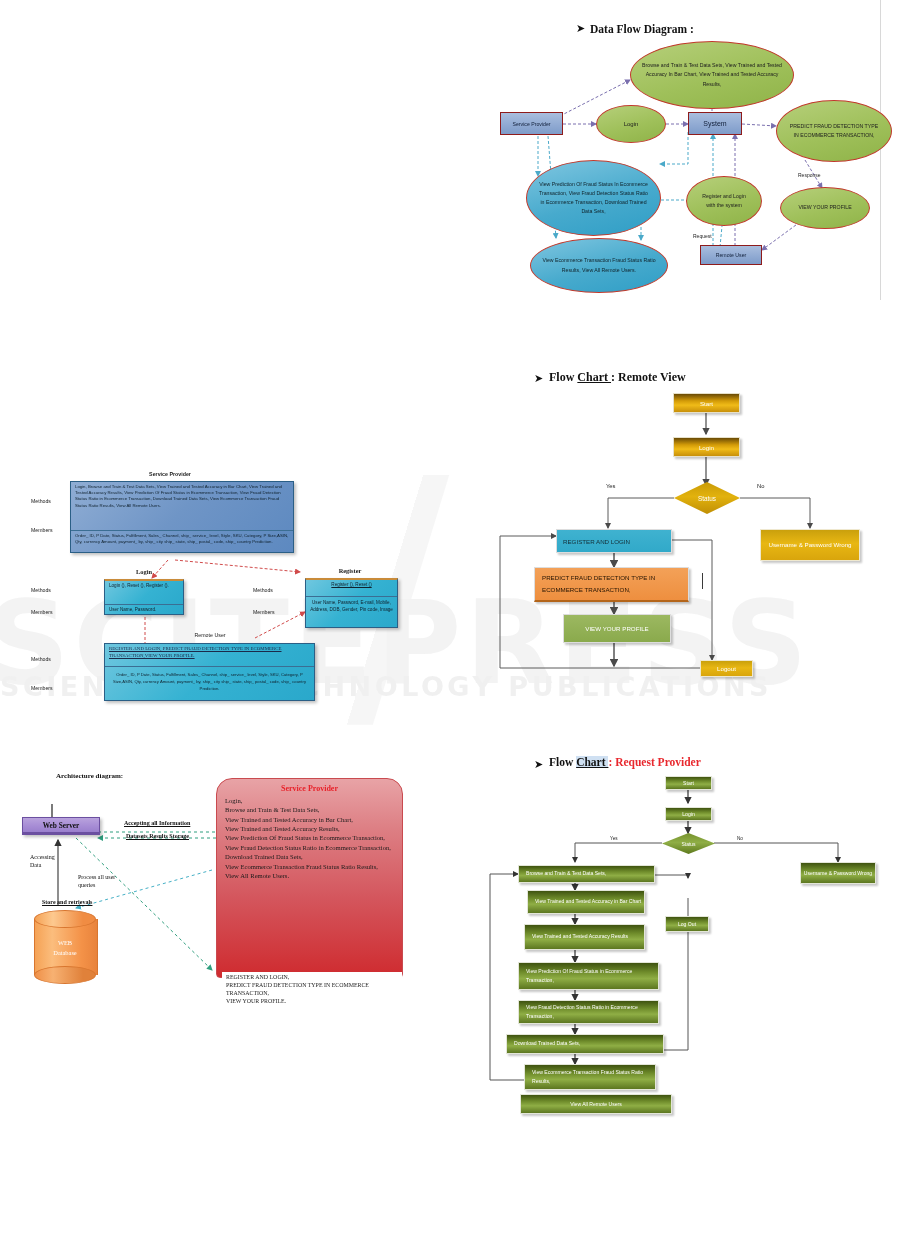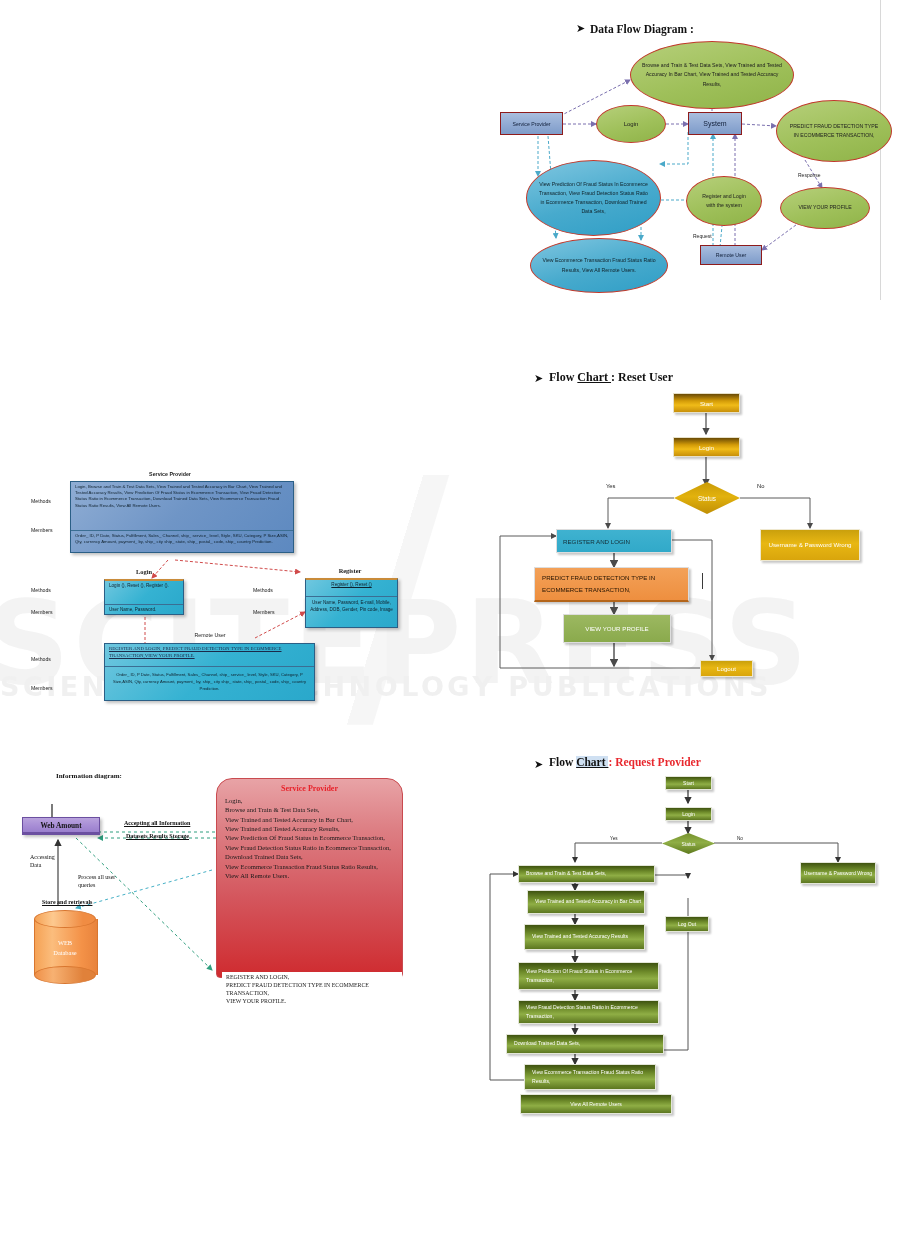--- a/index.html
+++ b/index.html
@@ -207,21 +207,21 @@
     <div class="rectnode" style="left:700px;top:245px;width:62px;height:20px;">Remote User</div>
 
     <div class="edgelbl" style="left:798px;top:172px;">Response</div>
     <div class="edgelbl" style="left:693px;top:233px;">Request</div>
   </div>
 
   <div class="layer" style="left:0;top:360px;width:901px;height:330px;">
 
     <div class="bullet" style="position:absolute;left:534px;top:12px;">➤</div>
     <span class="heading" style="position:absolute;left:549px;top:10px;font-size:12px;">
-      <span>Flow </span><span class="ul">Chart </span><span>: Reset User</span>
+      <span>Flow </span><span class="ul">Chart </span><span>: Remote View</span>
     </span>
 
     <svg class="conn" width="901" height="330">
       <defs>
         <marker id="ar-dk" markerWidth="6" markerHeight="6" refX="5" refY="3" orient="auto">
           <path d="M0,0 L6,3 L0,6 z" fill="#4a4a4a"></path>
         </marker>
       </defs>
       <line x1="706" y1="53" x2="706" y2="74" stroke="#4a4a4a" stroke-width="1.2" marker-end="url(#ar-dk)"></line>
       <line x1="706" y1="97" x2="706" y2="125" stroke="#4a4a4a" stroke-width="1.2" marker-end="url(#ar-dk)"></line>
@@ -300,21 +300,21 @@
     <div class="uml cy" style="left:104px;top:183px;width:211px;height:58px;">
       <div class="sec serifsec u" style="height:18px;">REGISTER AND LOGIN, PREDICT FRAUD DETECTION TYPE IN ECOMMERCE TRANSACTION,VIEW YOUR PROFILE.</div>
       <div class="sec div center" style="font-size:4.2px;line-height:1.7;padding-top:4px;">Order_ ID,  P Date,  Status, Fulfillment, Sales_ Channel,   ship_ service_ level, Style,      SKU,     Category,  P Size,ASIN,     Qty,     currency Amount, payment_ by,     ship_ city ship_ state, ship_ postal_ code, ship_ country Prediction.</div>
     </div>
     <div class="sidelbl" style="left:31px;top:196px;">Methods</div>
     <div class="sidelbl" style="left:31px;top:225px;">Members</div>
   </div>
 
   <div class="layer" style="left:0;top:760px;width:460px;height:260px;">
 
-    <div class="arch-title" style="left:56px;top:12px;">Information diagram:</div>
+    <div class="arch-title" style="left:56px;top:12px;">Architecture diagram:</div>
 
     <svg class="conn" width="460" height="260">
       <defs>
         <marker id="ar-blk" markerWidth="6" markerHeight="6" refX="5" refY="3" orient="auto">
           <path d="M0,0 L6,3 L0,6 z" fill="#333"></path>
         </marker>
         <marker id="ar-grn" markerWidth="6" markerHeight="6" refX="5" refY="3" orient="auto">
           <path d="M0,0 L6,3 L0,6 z" fill="#2f9e7e"></path>
         </marker>
         <marker id="ar-tl" markerWidth="6" markerHeight="6" refX="5" refY="3" orient="auto">
@@ -327,21 +327,21 @@
       <line x1="58" y1="146" x2="58" y2="80" stroke="#444" stroke-width="1.2" marker-end="url(#ar-blk)"></line>
 
       <line x1="98" y1="72" x2="216" y2="72" stroke="#2f9e7e" stroke-width="1" stroke-dasharray="3,3"></line>
       <polyline points="216,78 98,78" fill="none" stroke="#2f9e7e" stroke-width="1" stroke-dasharray="3,3" marker-end="url(#ar-grn)"></polyline>
 
       <line x1="76" y1="78" x2="212" y2="210" stroke="#2f9e7e" stroke-width="1" stroke-dasharray="3,3" marker-end="url(#ar-grn)"></line>
 
       <line x1="212" y1="110" x2="76" y2="148" stroke="#45b0c6" stroke-width="1" stroke-dasharray="3,3" marker-end="url(#ar-tl)"></line>
     </svg>
 
-    <div class="webserver" style="left:22px;top:57px;width:78px;height:18px;">Web Amount</div>
+    <div class="webserver" style="left:22px;top:57px;width:78px;height:18px;">Web Server</div>
 
     <div class="db" style="left:34px;top:150px;width:62px;height:74px;">
       <div class="body"></div>
       <div class="bot"></div>
       <div class="top"></div>
       <div class="lbl" style="white-space:pre-line;">WEB
 Database</div>
     </div>
 
     <div class="archlbl" style="left:30px;top:93px;white-space:pre-line;">Accessing

